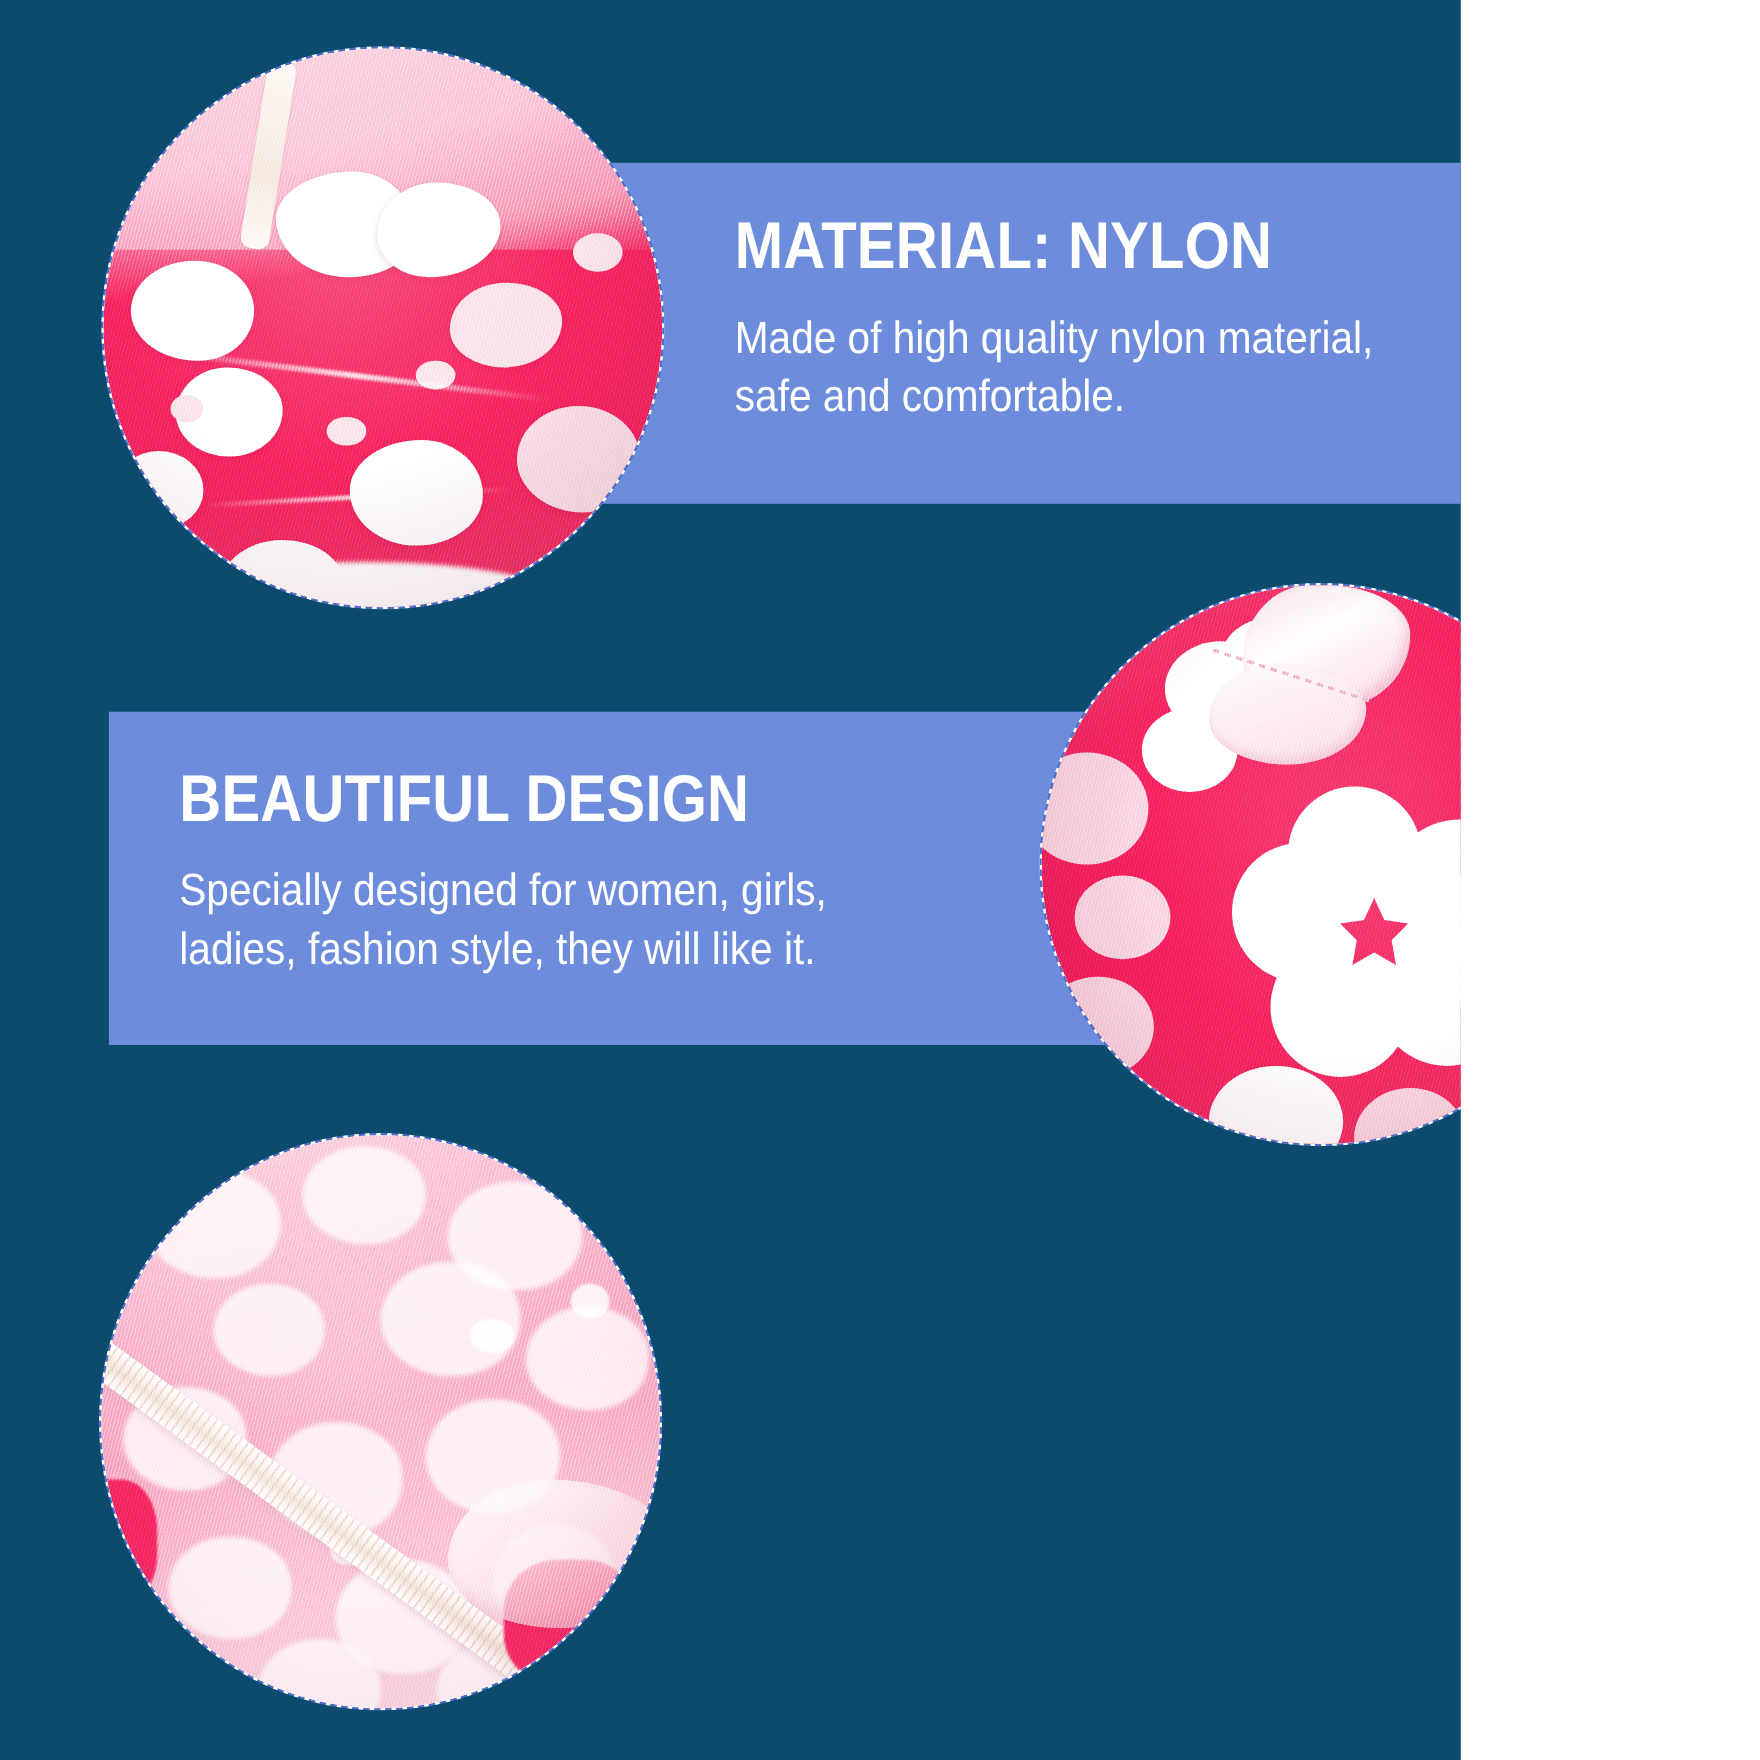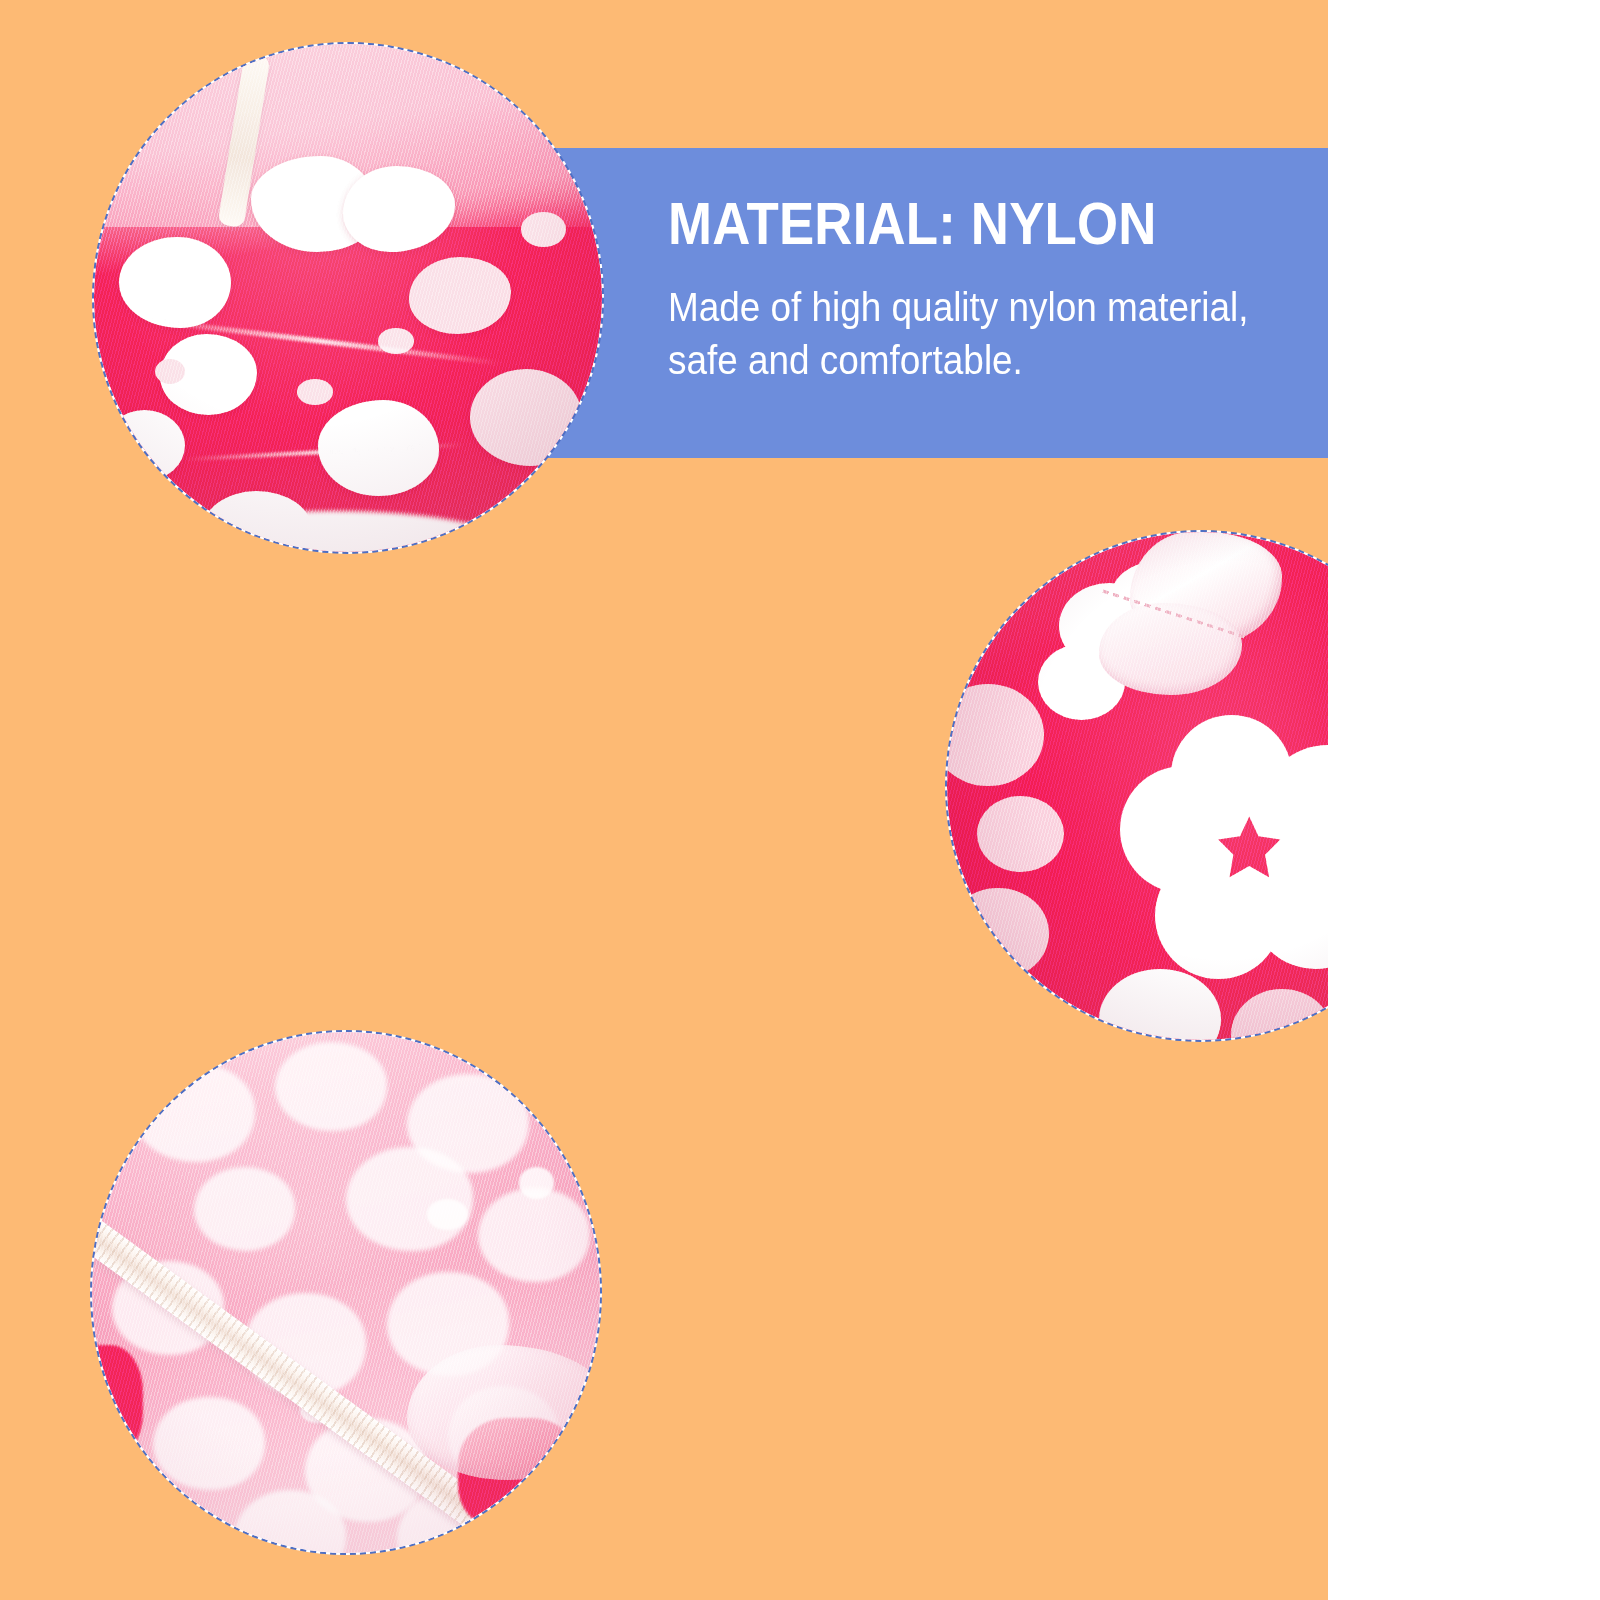--- a/index.html
+++ b/index.html
@@ -8,21 +8,21 @@
     padding: 0;
     background: #ffffff;
   }
   body {
     font-family: "Liberation Sans", "DejaVu Sans", sans-serif;
   }
   #page {
     position: relative;
     width: 1328px;
     height: 1600px;
-    background: #fdba74;
+    background: #0c4a6e;
     overflow: hidden;
   }
 
   
   .banner {
     position: absolute;
     background: #6d8ddc;
     box-sizing: border-box;
   }
   .banner .heading {
@@ -237,20 +237,25 @@
       <div style="position:absolute;left:12%;top:92%;width:70%;height:14%;
                   background:#ffffff;border-radius:50% 50% 0 0;filter:blur(2px);"></div>
 
       <div class="weave"></div>
       <div class="shade" style="background:radial-gradient(circle at 42% 32%,
                   rgba(255,255,255,0.20) 0%, rgba(255,255,255,0.0) 48%,
                   rgba(120,20,55,0.14) 94%);"></div>
     </div>
   </div>
 
+  <div class="banner" id="banner-design">
+    <div class="heading">BEAUTIFUL DESIGN</div>
+    <div class="body">Specially designed for women, girls,
+ladies, fashion style, they will like it.</div>
+  </div>
 
   <div class="photo-circle" id="circle-design">
     <div class="photo-inner">
       <div class="base"></div>
 
       <div class="petal" style="left:44%;top:36%;width:24%;height:24%;"></div>
       <div class="petal" style="left:62%;top:42%;width:26%;height:24%;"></div>
       <div class="petal" style="left:60%;top:62%;width:25%;height:24%;"></div>
       <div class="petal" style="left:41%;top:63%;width:25%;height:25%;"></div>
       <div class="petal" style="left:34%;top:46%;width:25%;height:25%;"></div>

